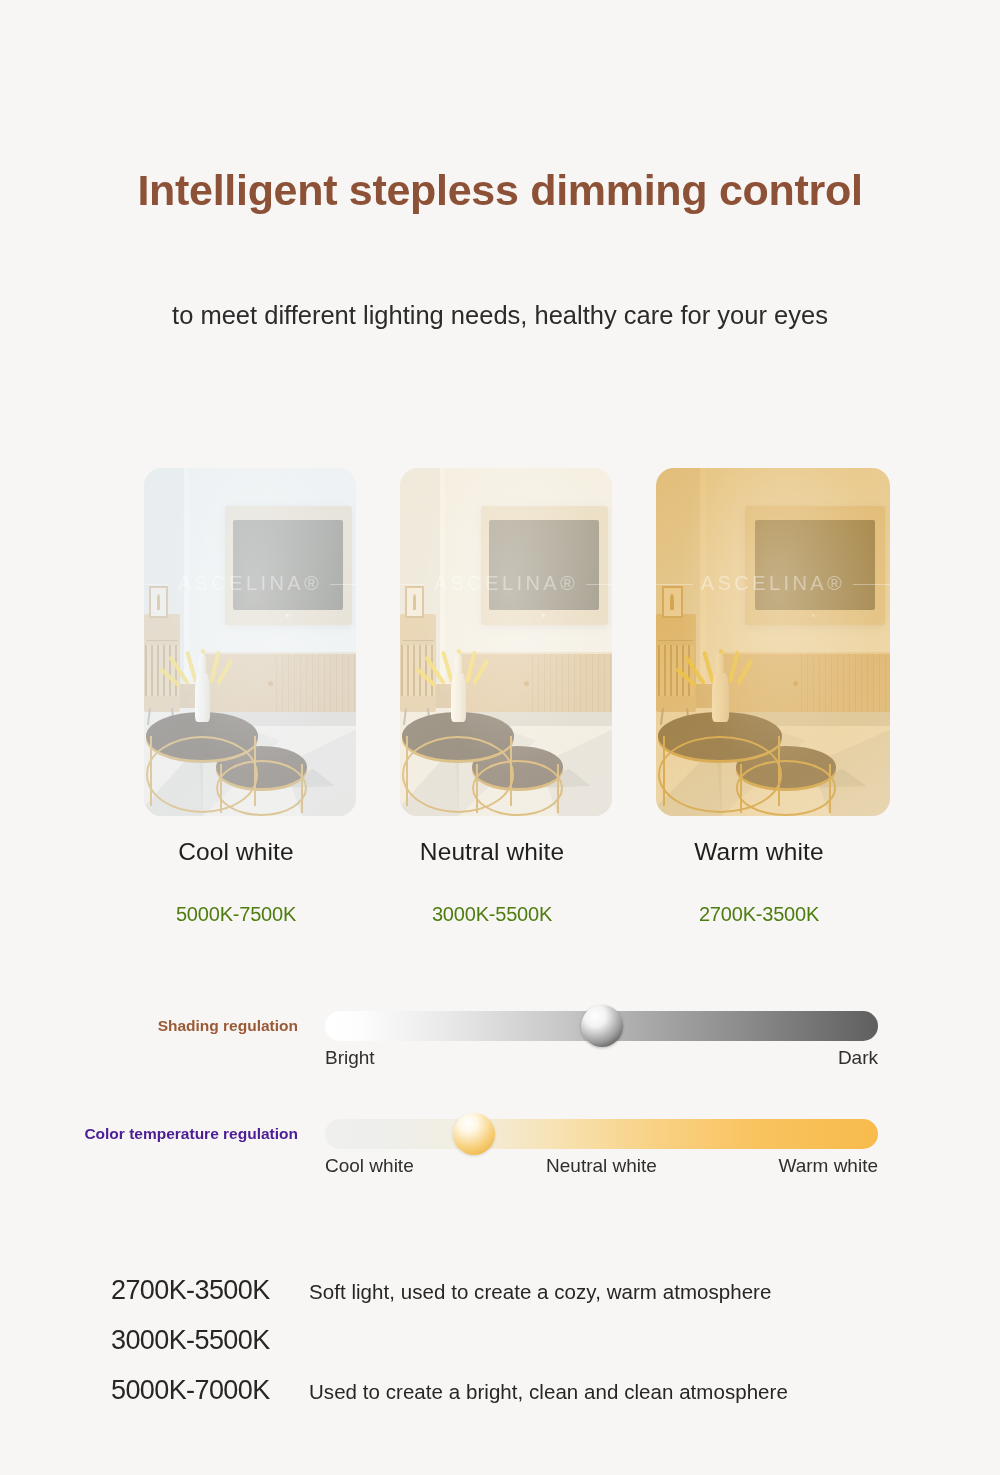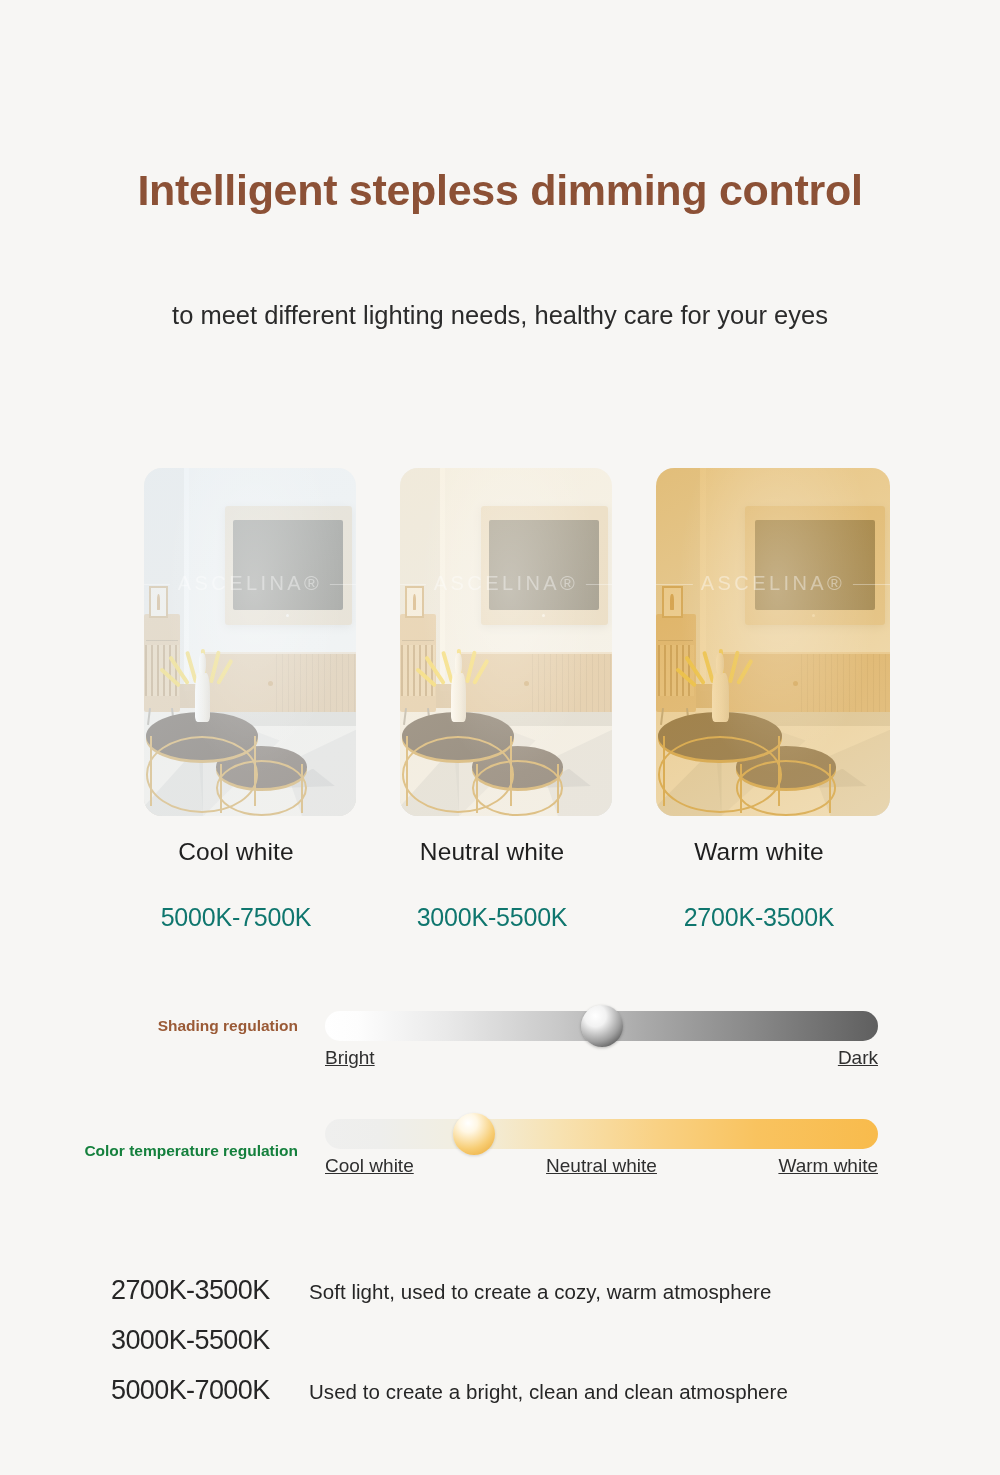--- a/index.html
+++ b/index.html
@@ -342,22 +342,22 @@
   .cap-col { width: 240px; text-align: center; }
   .cap-col.p3 { width: 262px; }
   .cap-name {
     font-size: 24.5px;
     color: #1f1f1f;
     font-weight: 400;
     letter-spacing: 0.1px;
   }
   .cap-kelvin {
     margin-top: 37px;
-    font-size: 25px;
-    color: #0f766e;
+    font-size: 20px;
+    color: #4d7c0f;
     letter-spacing: -0.2px;
   }
 
   
   .slider-row {
     position: absolute;
     left: 0;
     width: 1000px;
     height: 70px;
   }
@@ -415,21 +415,20 @@
     left: 325px;
     top: 42px;
     width: 553px;
     height: 28px;
   }
   .scale span {
     position: absolute;
     font-size: 19px;
     color: #2f2f2f;
     white-space: nowrap;
-    text-decoration: underline;
   }
   .scale span.s-left   { left: 0; }
   .scale span.s-mid    { left: 50%; transform: translateX(-50%); }
   .scale span.s-right  { right: 0; text-align: right; }
 
   
   .kelvin-table {
     position: absolute;
     left: 111px;
     top: 1275px;
@@ -679,21 +678,21 @@
     <div class="track gray"></div>
     <div class="thumb gray" id="thumb-shading" style="left: 50%;"></div>
   </div>
   <div class="scale">
     <span class="s-left">Bright</span>
     <span class="s-right">Dark</span>
   </div>
 </div>
 
 <div class="slider-row cct">
-  <div class="slider-label" style="color: #15803d; margin-top: 17px;">Color temperature regulation</div>
+  <div class="slider-label" style="color: #4c1d95;">Color temperature regulation</div>
   <div class="track-wrap">
     <div class="track amber"></div>
     <div class="thumb amber" id="thumb-cct" style="left: 27%;"></div>
   </div>
   <div class="scale">
     <span class="s-left">Cool white</span>
     <span class="s-mid">Neutral white</span>
     <span class="s-right">Warm white</span>
   </div>
 </div>

